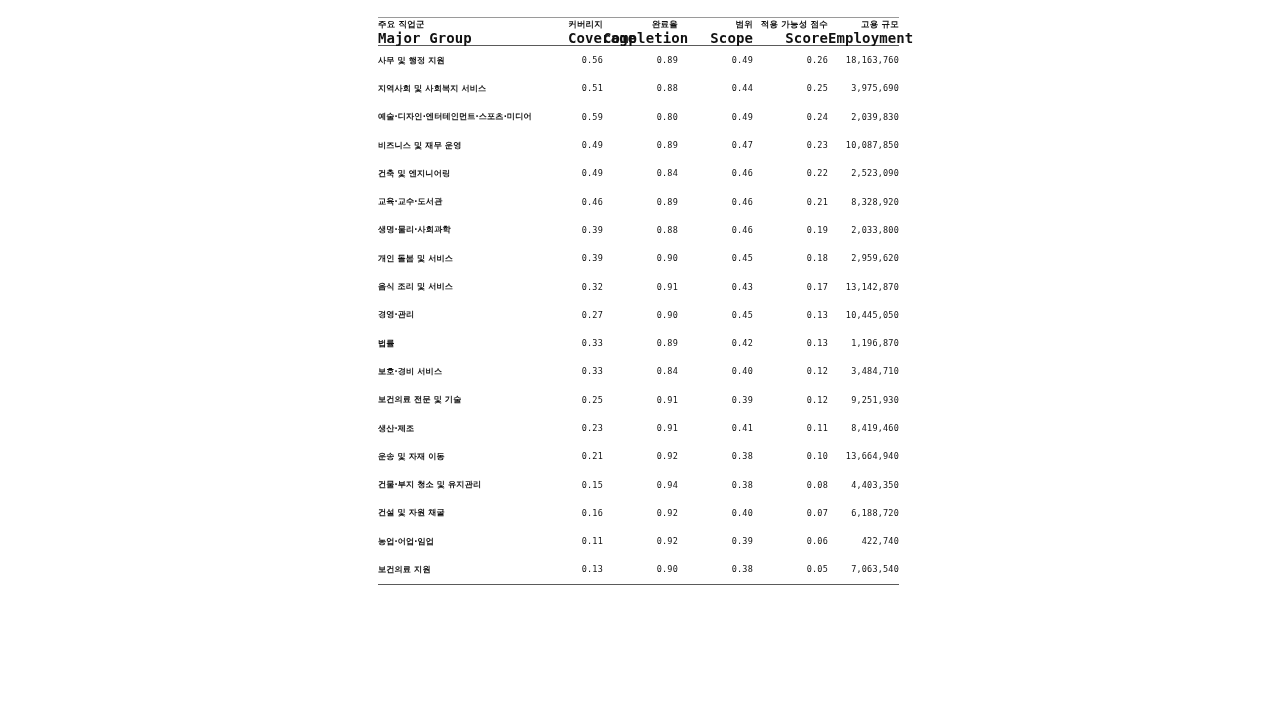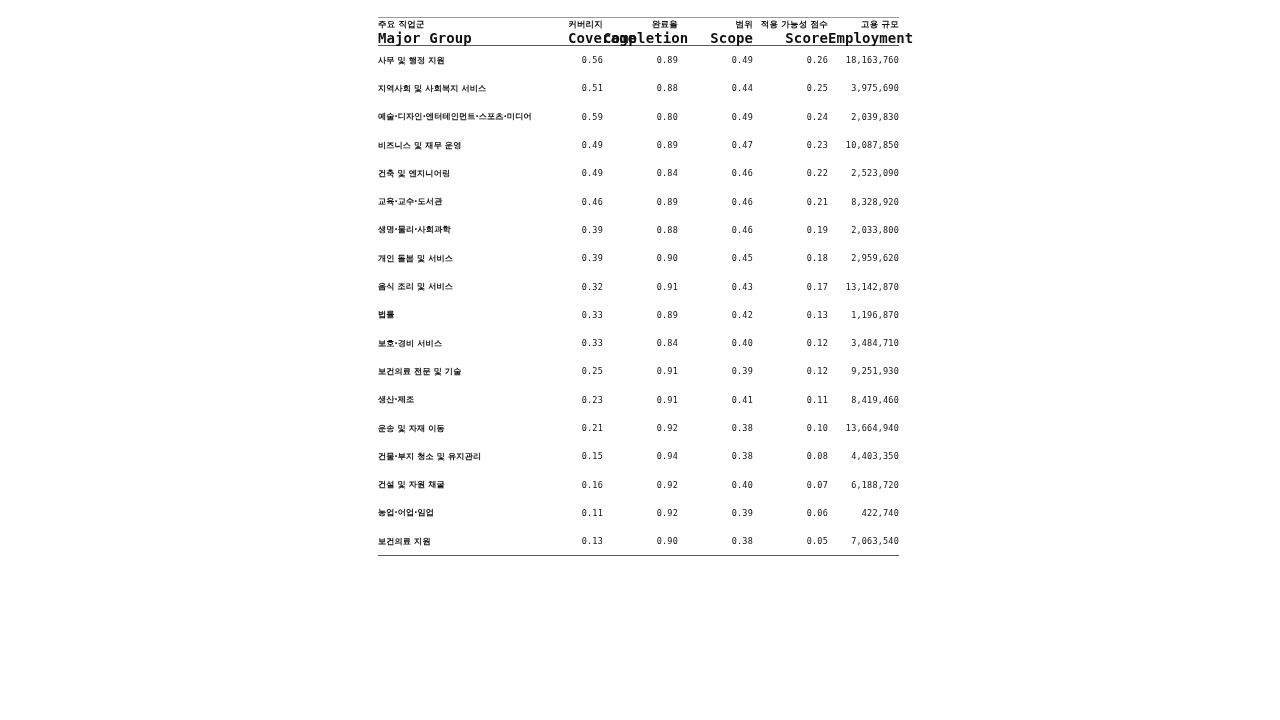--- a/index.html
+++ b/index.html
@@ -215,20 +215,28 @@
           </tr>
           <tr>
             <td class="cell-label">음식 조리 및 서비스</td>
             <td class="cell-num">0.32</td>
             <td class="cell-num">0.91</td>
             <td class="cell-num">0.43</td>
             <td class="cell-num">0.17</td>
             <td class="cell-num">13,142,870</td>
           </tr>
           <tr>
+            <td class="cell-label">경영·관리</td>
+            <td class="cell-num">0.27</td>
+            <td class="cell-num">0.90</td>
+            <td class="cell-num">0.45</td>
+            <td class="cell-num">0.13</td>
+            <td class="cell-num">10,445,050</td>
+          </tr>
+          <tr>
             <td class="cell-label">법률</td>
             <td class="cell-num">0.33</td>
             <td class="cell-num">0.89</td>
             <td class="cell-num">0.42</td>
             <td class="cell-num">0.13</td>
             <td class="cell-num">1,196,870</td>
           </tr>
           <tr>
             <td class="cell-label">보호·경비 서비스</td>
             <td class="cell-num">0.33</td>

